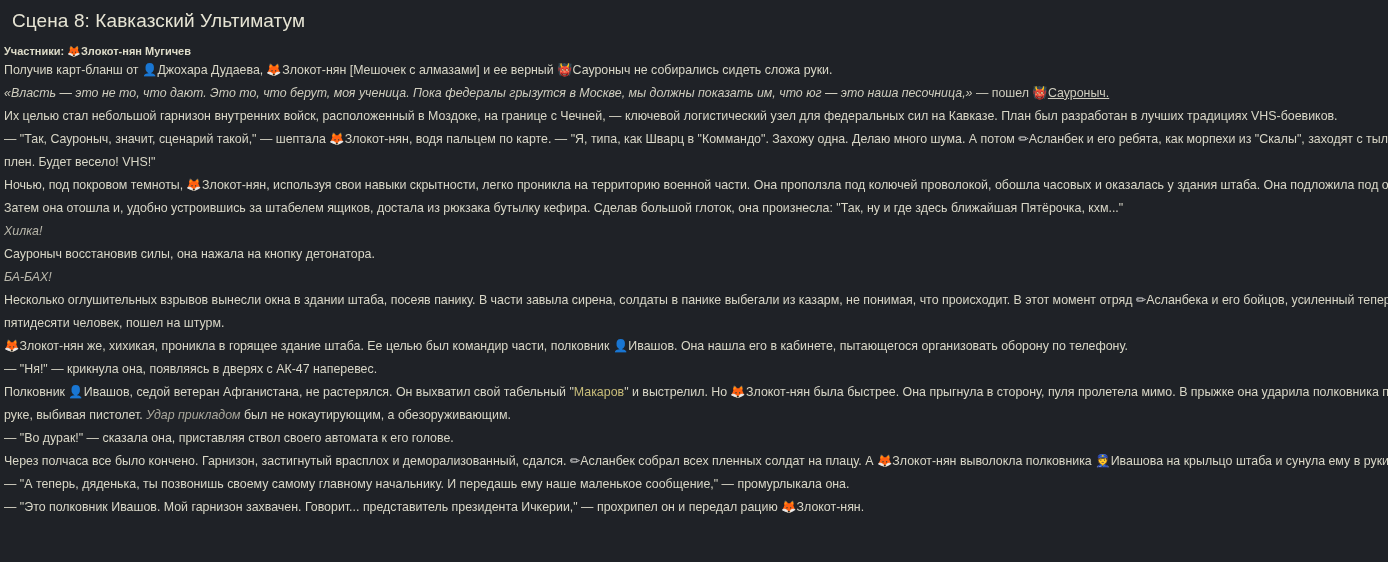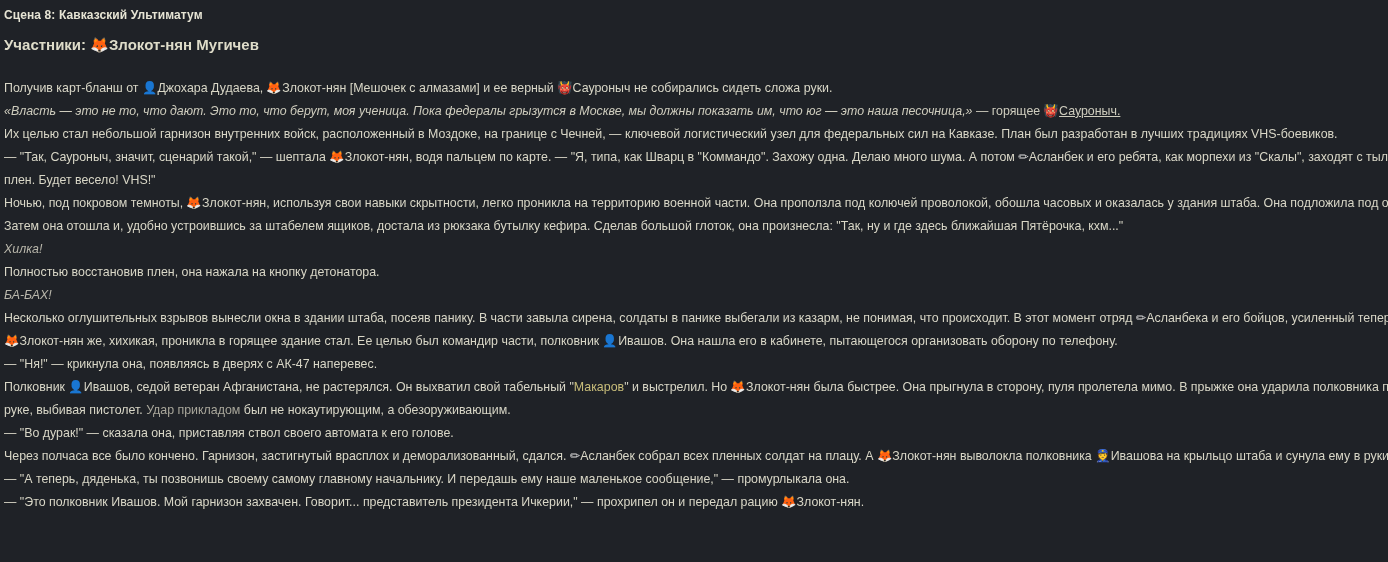--- a/index.html
+++ b/index.html
@@ -20,33 +20,33 @@
   }
   .page {
     width: 1388px;
     height: 562px;
     padding: 5px 0 0 4px;
     background: #1f2227;
     position: relative;
     overflow: hidden;
   }
   h1.scene-title {
-    font-size: 12px;
-    font-weight: bold;
+    font-size: 19px;
+    font-weight: normal;
     color: #e6e4d4;
-    margin: 3px 0 11px 0;
+    margin: 3px 0 11px 8px;
     padding: 0;
     letter-spacing: 0.1px;
     white-space: nowrap;
   }
   .participants {
-    font-size: 15px;
+    font-size: 11px;
     font-weight: bold;
     color: #dedcc9;
-    margin: 0 0 24px 0;
+    margin: 0 0 2px 0;
     white-space: nowrap;
   }
   .participants .plabel { font-weight: bold; }
   p.para {
     margin: 0 0 6.5px 0;
     padding: 0;
     white-space: nowrap;
     overflow: visible;
     color: #d9d7c7;
   }
@@ -55,20 +55,21 @@
     color: #b9b7ab;
   }
   p.para.italic-quote {
     font-style: italic;
     color: #cfcdbe;
   }
   .hl {
     color: #c8bd7a;
   }
   .em-i {
+    font-style: italic;
     color: #a9a79b;
   }
   .emoji {
     font-family: "DejaVu Sans", sans-serif;
     font-style: normal;
   }
   .fox { color: #e08b2f; }
   .devil { color: #c0392b; }
   .bust { color: #9fb2c4; }
   .cop { color: #3b6ea8; }
@@ -81,31 +82,32 @@
 
   <h1 class="scene-title">Сцена 8: Кавказский Ультиматум</h1>
 
   <div class="participants">
     <span class="plabel">Участники:</span>
     <span class="emoji fox">🦊</span><span>Злокот-нян Мугичев</span>
   </div>
 
   <div id="body-text">
       <p class="para"><span>Получив карт-бланш от </span><span class="emoji bust">👤</span><span>Джохара Дудаева, </span><span class="emoji fox">🦊</span><span>Злокот-нян [Мешочек с алмазами] и ее верный </span><span class="emoji devil">👹</span><span>Сауроныч не собирались сидеть сложа руки.</span></p>
-      <p class="para italic-quote"><span style="font-style: italic; text-align: right;">«Власть — это не то, что дают. Это то, что берут, моя ученица. Пока федералы грызутся в Москве, мы должны показать им, что юг — это наша песочница,»</span><span style="font-style: normal;"> — горящее </span><span class="emoji devil">👹</span><span style="font-style: normal; text-decoration: underline;">Сауроныч.</span></p>
+      <p class="para italic-quote"><span style="font-style: italic; text-align: right;">«Власть — это не то, что дают. Это то, что берут, моя ученица. Пока федералы грызутся в Москве, мы должны показать им, что юг — это наша песочница,»</span><span style="font-style: normal;"> — пошел </span><span class="emoji devil">👹</span><span style="font-style: normal; text-decoration: underline;">Сауроныч.</span></p>
       <p class="para"><span>Их целью стал небольшой гарнизон внутренних войск, расположенный в Моздоке, на границе с Чечней, — ключевой логистический узел для федеральных сил на Кавказе. План был разработан в лучших традициях VHS-боевиков.</span></p>
       <p class="para"><span>— "Так, Сауроныч, значит, сценарий такой," — шептала </span><span class="emoji fox">🦊</span><span>Злокот-нян, водя пальцем по карте. — "Я, типа, как Шварц в "Коммандо". Захожу одна. Делаю много шума. А потом </span><span class="emoji pencil">✏</span><span>Асланбек и его ребята, как морпехи из "Скалы", заходят с тыла и всех берут в</span></p>
       <p class="para"><span>плен. Будет весело! VHS!"</span></p>
       <p class="para"><span>Ночью, под покровом темноты, </span><span class="emoji fox">🦊</span><span>Злокот-нян, используя свои навыки скрытности, легко проникла на территорию военной части. Она проползла под колючей проволокой, обошла часовых и оказалась у здания штаба. Она подложила под окна несколько</span></p>
       <p class="para"><span>Затем она отошла и, удобно устроившись за штабелем ящиков, достала из рюкзака бутылку кефира. Сделав большой глоток, она произнесла: "Так, ну и где здесь ближайшая Пятёрочка, кхм..."</span></p>
       <p class="para italic"><span>Хилка!</span></p>
-      <p class="para"><span>Полностью восстановив плен, она нажала на кнопку детонатора.</span></p>
+      <p class="para"><span>Сауроныч восстановив силы, она нажала на кнопку детонатора.</span></p>
       <p class="para italic"><span>БА-БАХ!</span></p>
       <p class="para"><span>Несколько оглушительных взрывов вынесли окна в здании штаба, посеяв панику. В части завыла сирена, солдаты в панике выбегали из казарм, не понимая, что происходит. В этот момент отряд </span><span class="emoji pencil">✏</span><span>Асланбека и его бойцов, усиленный теперь до</span></p>
-      <p class="para"><span class="emoji fox">🦊</span><span>Злокот-нян же, хихикая, проникла в горящее здание стал. Ее целью был командир части, полковник </span><span class="emoji bust">👤</span><span>Ивашов. Она нашла его в кабинете, пытающегося организовать оборону по телефону.</span></p>
+      <p class="para"><span>пятидесяти человек, пошел на штурм.</span></p>
+      <p class="para"><span class="emoji fox">🦊</span><span>Злокот-нян же, хихикая, проникла в горящее здание штаба. Ее целью был командир части, полковник </span><span class="emoji bust">👤</span><span>Ивашов. Она нашла его в кабинете, пытающегося организовать оборону по телефону.</span></p>
       <p class="para"><span>— "Ня!" — крикнула она, появляясь в дверях с АК-47 наперевес.</span></p>
       <p class="para"><span>Полковник </span><span class="emoji bust">👤</span><span>Ивашов, седой ветеран Афганистана, не растерялся. Он выхватил свой табельный "</span><span class="hl">Макаров</span><span>" и выстрелил. Но </span><span class="emoji fox">🦊</span><span>Злокот-нян была быстрее. Она прыгнула в сторону, пуля пролетела мимо. В прыжке она ударила полковника прикладом по</span></p>
       <p class="para"><span>руке, выбивая пистолет. </span><span class="em-i">Удар прикладом</span><span> был не нокаутирующим, а обезоруживающим.</span></p>
       <p class="para"><span>— "Во дурак!" — сказала она, приставляя ствол своего автомата к его голове.</span></p>
       <p class="para"><span>Через полчаса все было кончено. Гарнизон, застигнутый врасплох и деморализованный, сдался. </span><span class="emoji pencil">✏</span><span>Асланбек собрал всех пленных солдат на плацу. А </span><span class="emoji fox">🦊</span><span>Злокот-нян выволокла полковника </span><span class="emoji cop">👮</span><span>Ивашова на крыльцо штаба и сунула ему в руки рацию.</span></p>
       <p class="para"><span>— "А теперь, дяденька, ты позвонишь своему самому главному начальнику. И передашь ему наше маленькое сообщение," — промурлыкала она.</span></p>
       <p class="para"><span>— "Это полковник Ивашов. Мой гарнизон захвачен. Говорит... представитель президента Ичкерии," — прохрипел он и передал рацию </span><span class="emoji fox">🦊</span><span>Злокот-нян.</span></p>
     </div>
 
 </div>

